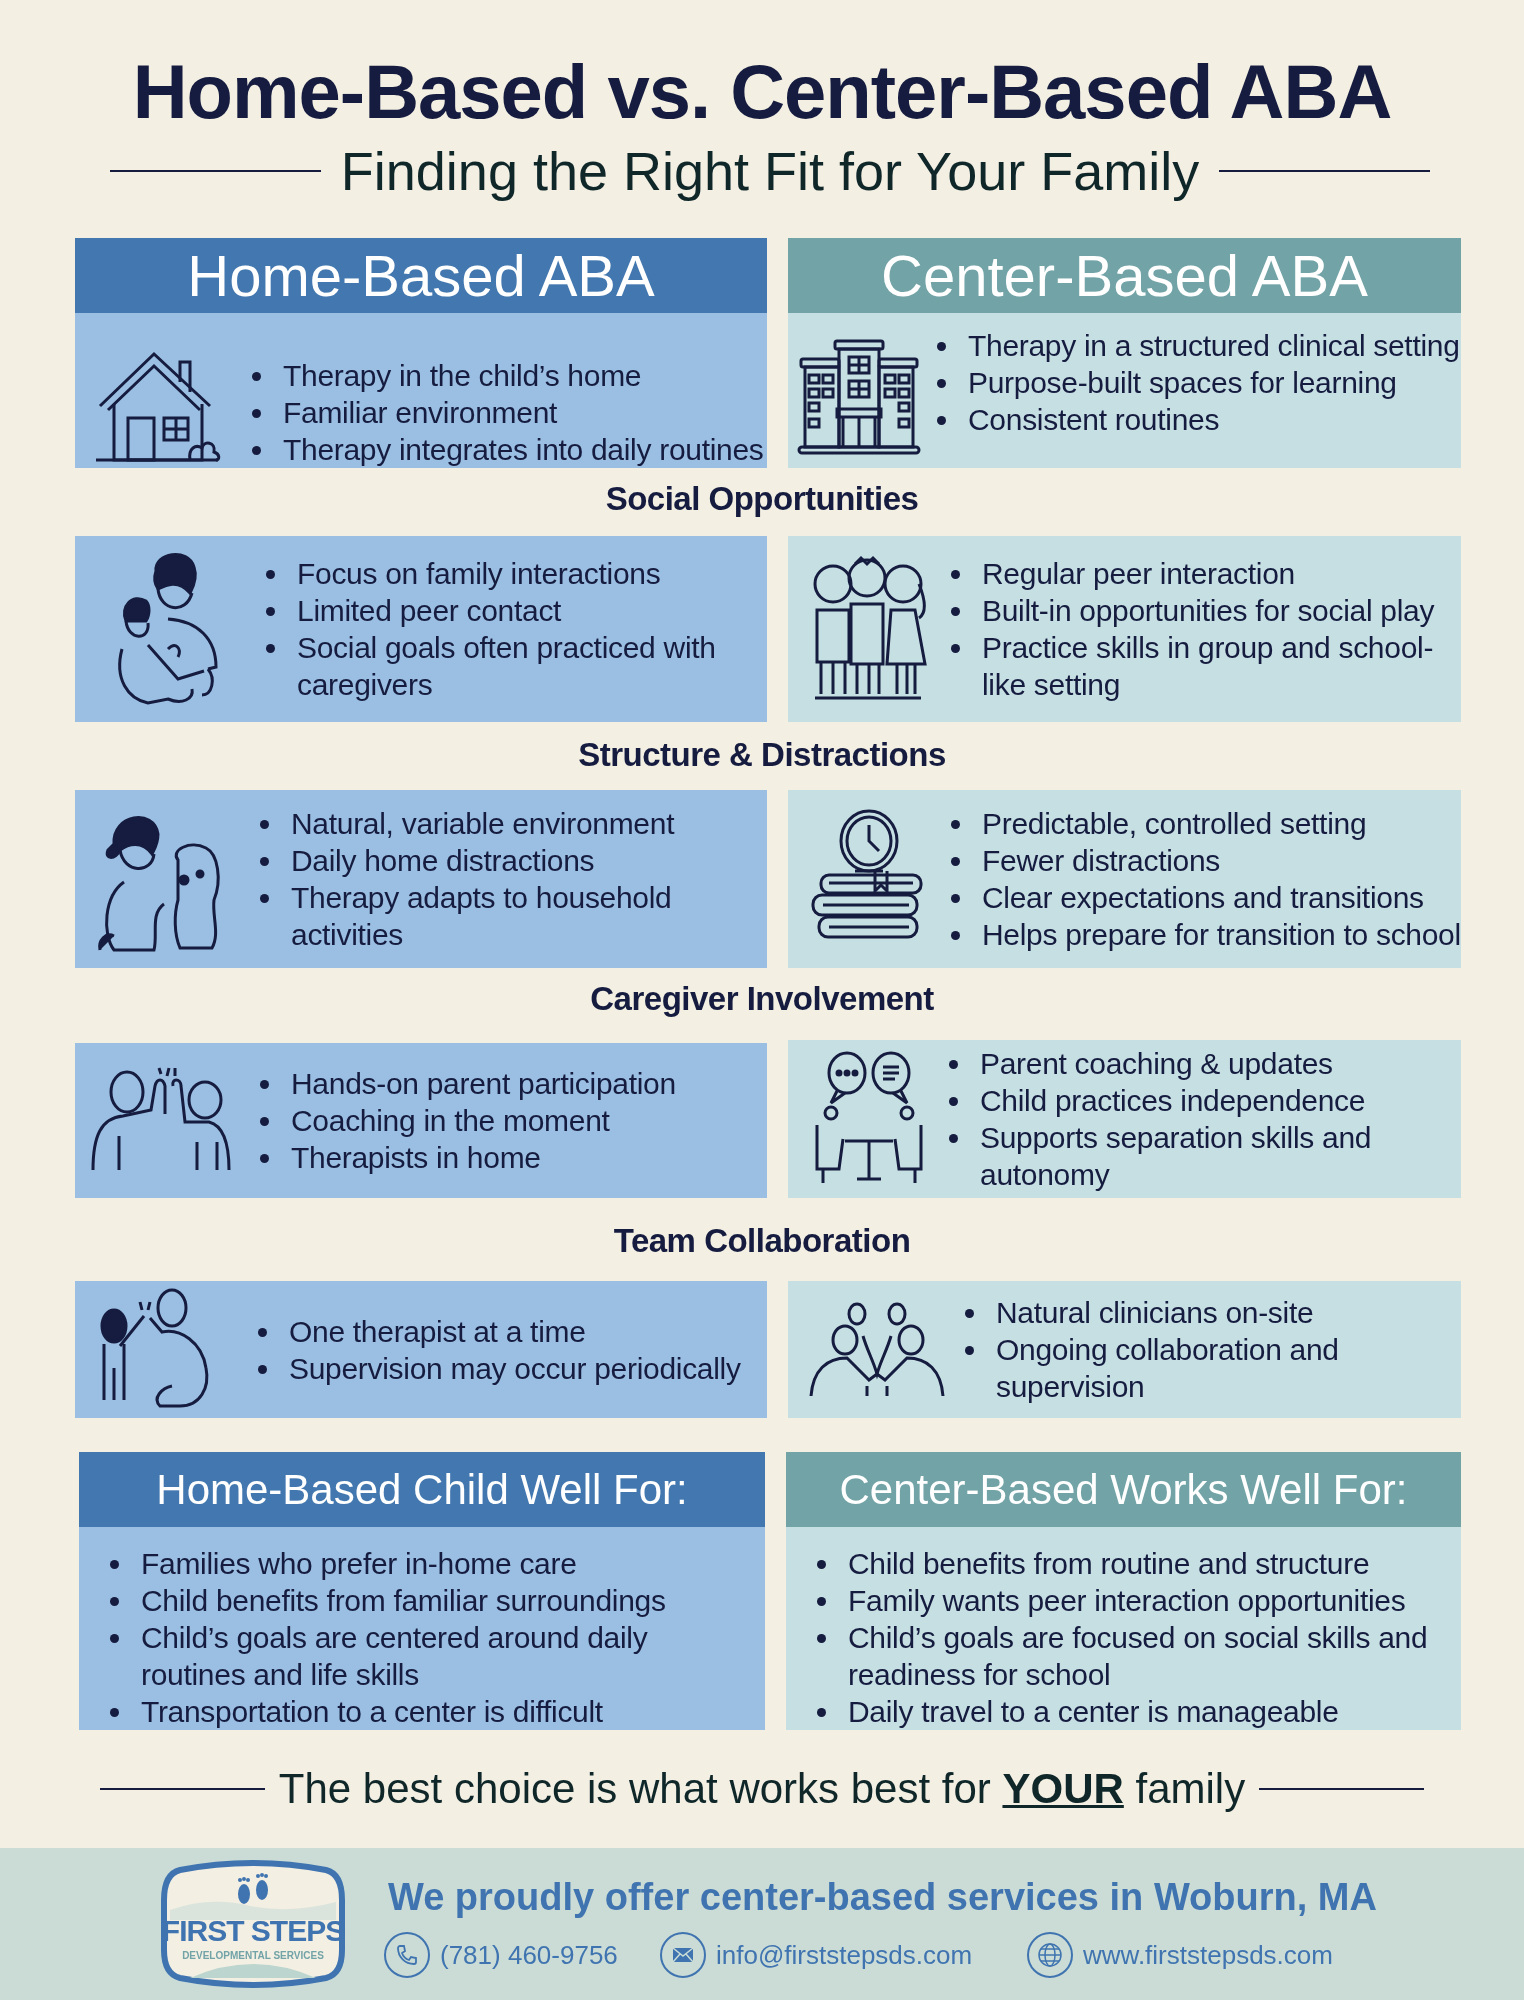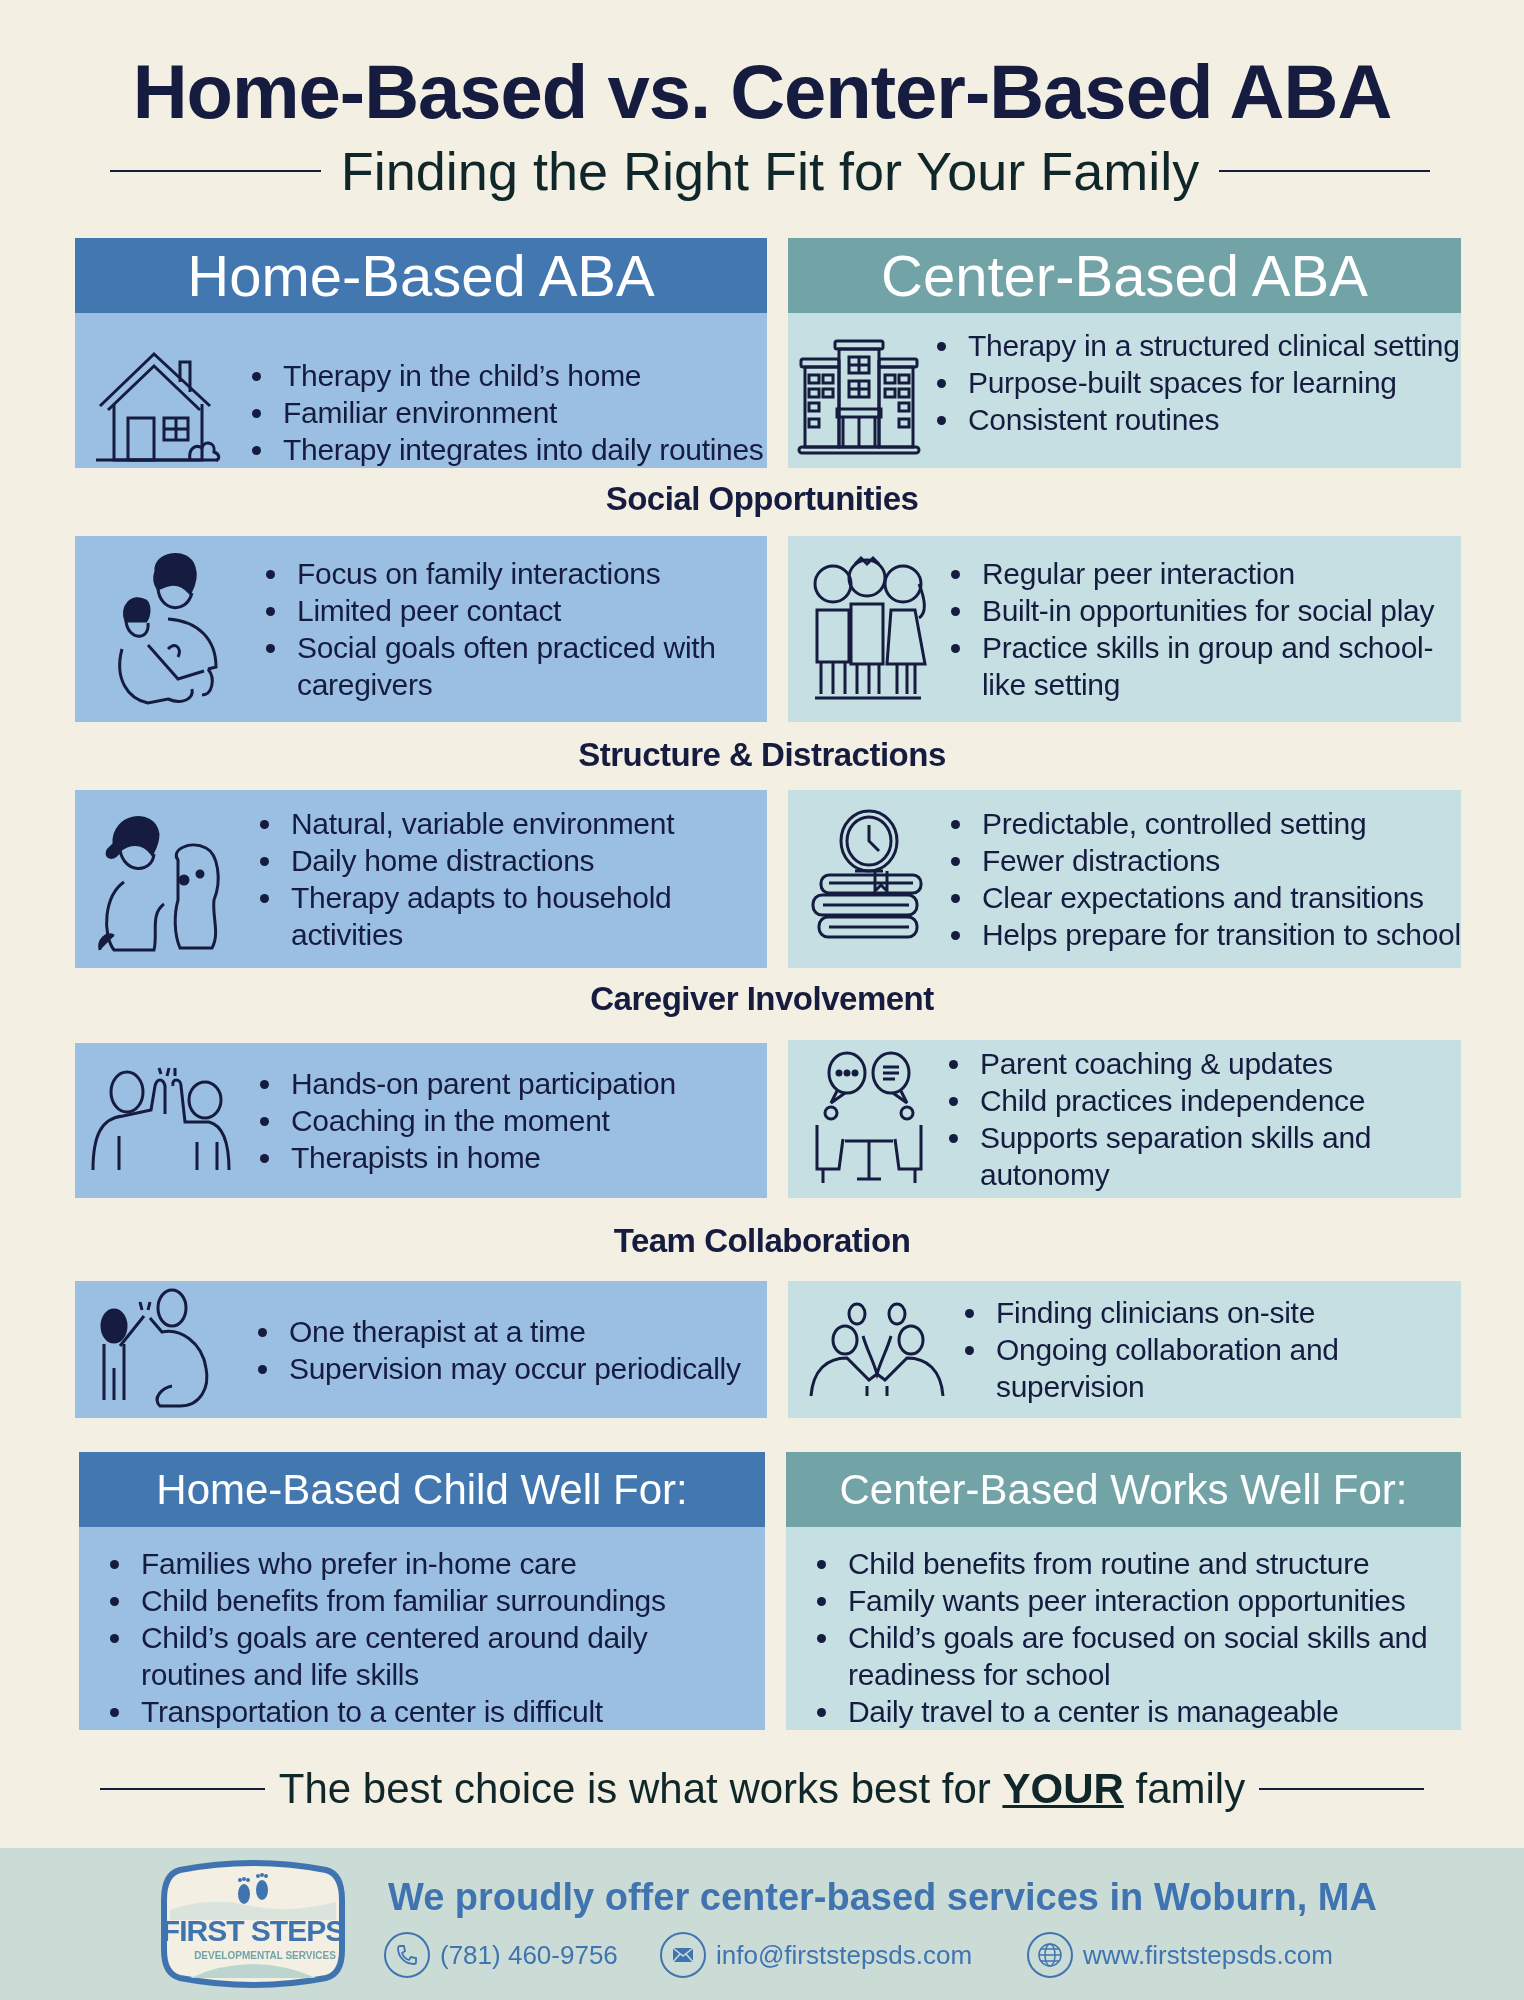--- a/index.html
+++ b/index.html
@@ -252,21 +252,21 @@
         <ellipse cx="90" cy="14" rx="8" ry="10"></ellipse>
       <ellipse cx="38" cy="40" rx="12" ry="14"></ellipse>
         <ellipse cx="104" cy="40" rx="12" ry="14"></ellipse>
       <path d="M4 96 C6 70 20 58 40 58 L62 80 L70 74"></path>
         <path d="M136 96 C134 70 120 58 100 58 L78 80 L70 74"></path>
       <path d="M56 36 C60 50 66 60 70 74 C74 60 80 50 84 36"></path>
         <path d="M60 86 V96 M80 86 V96"></path>
     </svg>
   </div>
   <ul class="bul" style="margin-left:14px;">
-    <li>Finding clinicians on-site</li>
+    <li>Natural clinicians on-site</li>
     <li>Ongoing collaboration and supervision</li>
   </ul>
 </div>
 
 <div class="abs hdr home ww-hdr" style="left:79px;top:1452px;width:686px;height:75px;">Home-Based Child Well For:</div>
 <div class="abs hdr center ww-hdr" style="left:786px;top:1452px;width:675px;height:75px;">Center-Based Works Well For:</div>
 <div class="abs body home" style="left:79px;top:1527px;width:686px;height:203px;">
   <ul class="bul" style="margin:18px 20px 0 32px;">
     <li>Families who prefer in-home care</li>
     <li>Child benefits from familiar surroundings</li>
@@ -300,21 +300,21 @@
         <ellipse cx="102" cy="30" rx="6" ry="10"></ellipse>
       <circle cx="80" cy="20" r="2"></circle>
         <circle cx="84" cy="19" r="2"></circle>
         <circle cx="88" cy="20" r="2"></circle>
       <circle cx="98" cy="16" r="2"></circle>
         <circle cx="102" cy="15" r="2"></circle>
         <circle cx="106" cy="16" r="2"></circle>
     </g>
   </svg>
   <div class="abs" style="left:0;top:54px;width:186px;text-align:center;font-size:30px;font-weight:bold;color:#3f74b0;letter-spacing:-1px;">FIRST STEPS</div>
-  <div class="abs" style="left:12px;top:90px;width:186px;text-align:center;font-size:10px;font-weight:bold;color:#72a3a7;">DEVELOPMENTAL SERVICES</div>
+  <div class="abs" style="left:0;top:90px;width:186px;text-align:center;font-size:10px;font-weight:bold;color:#72a3a7;">DEVELOPMENTAL SERVICES</div>
 </div>
 <div class="abs promo">We proudly offer center-based services in Woburn, MA</div>
 <div class="abs contact" style="left:384px;">
   <div class="cicon">
     <svg width="24" height="24" viewBox="0 0 24 24" fill="none" stroke="#3f74b0" stroke-width="1.8">
         <path d="M5 3 L9 3 L10 8 L7 10 C8 13 11 16 14 17 L16 14 L21 15 V19 C21 20 20 21 19 21 C10 21 3 14 3 5 C3 4 4 3 5 3Z"></path>
       </svg>
   </div>
   <span>(781) 460-9756</span>
 </div>

